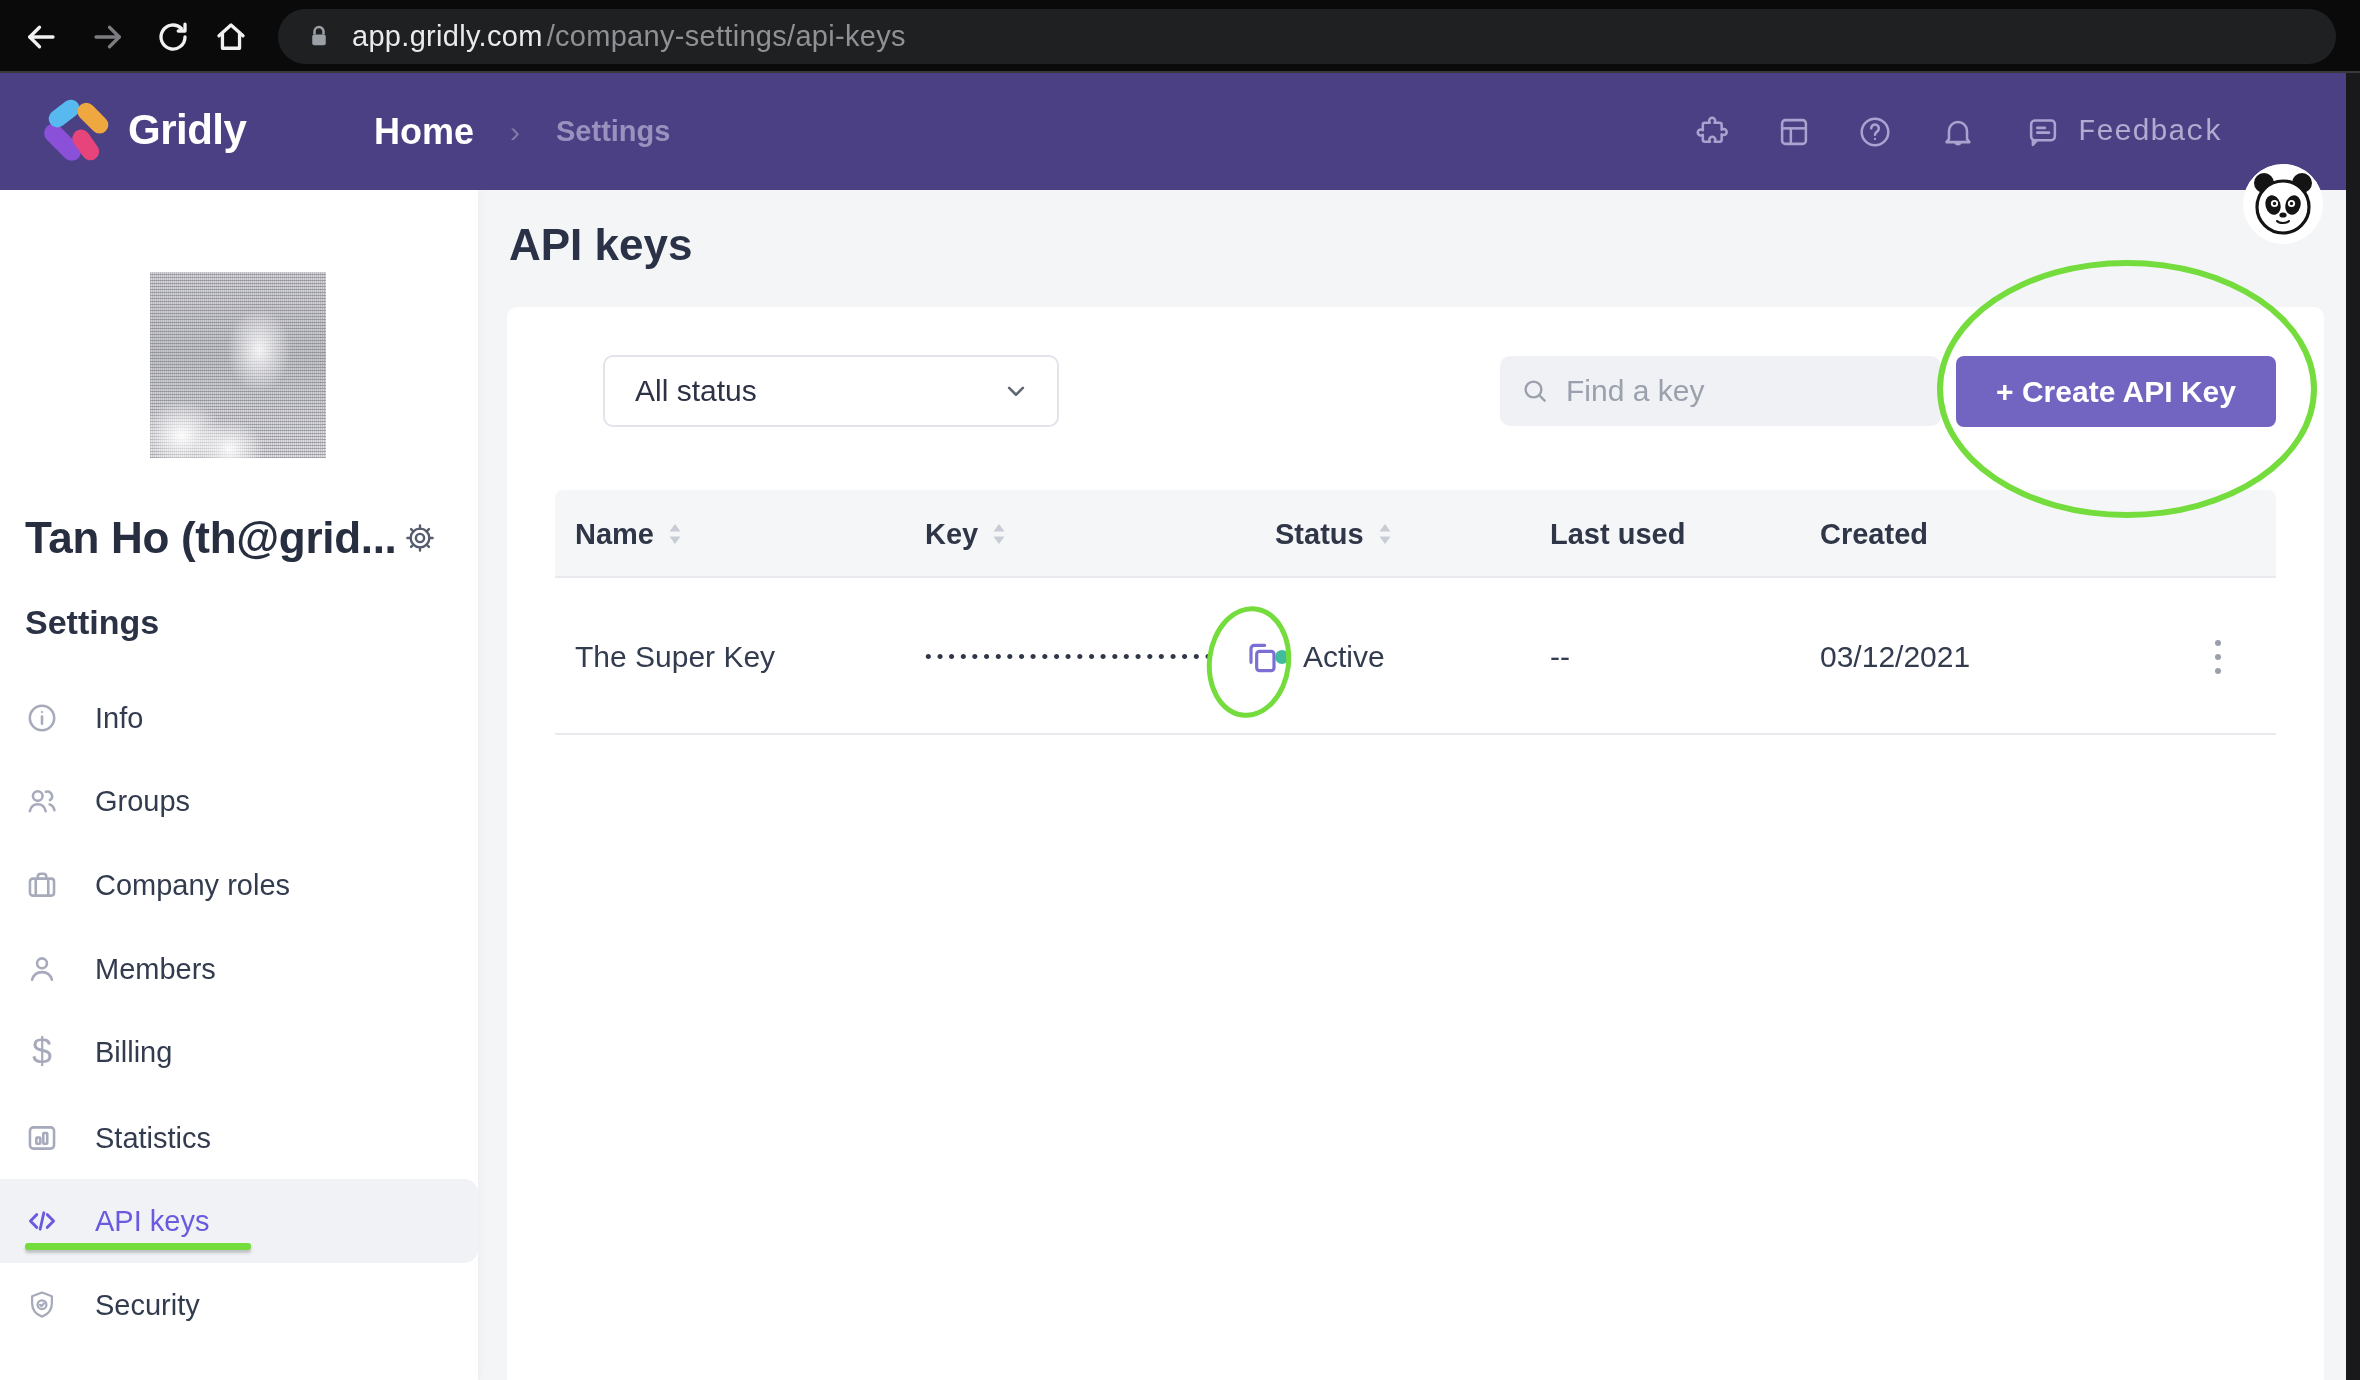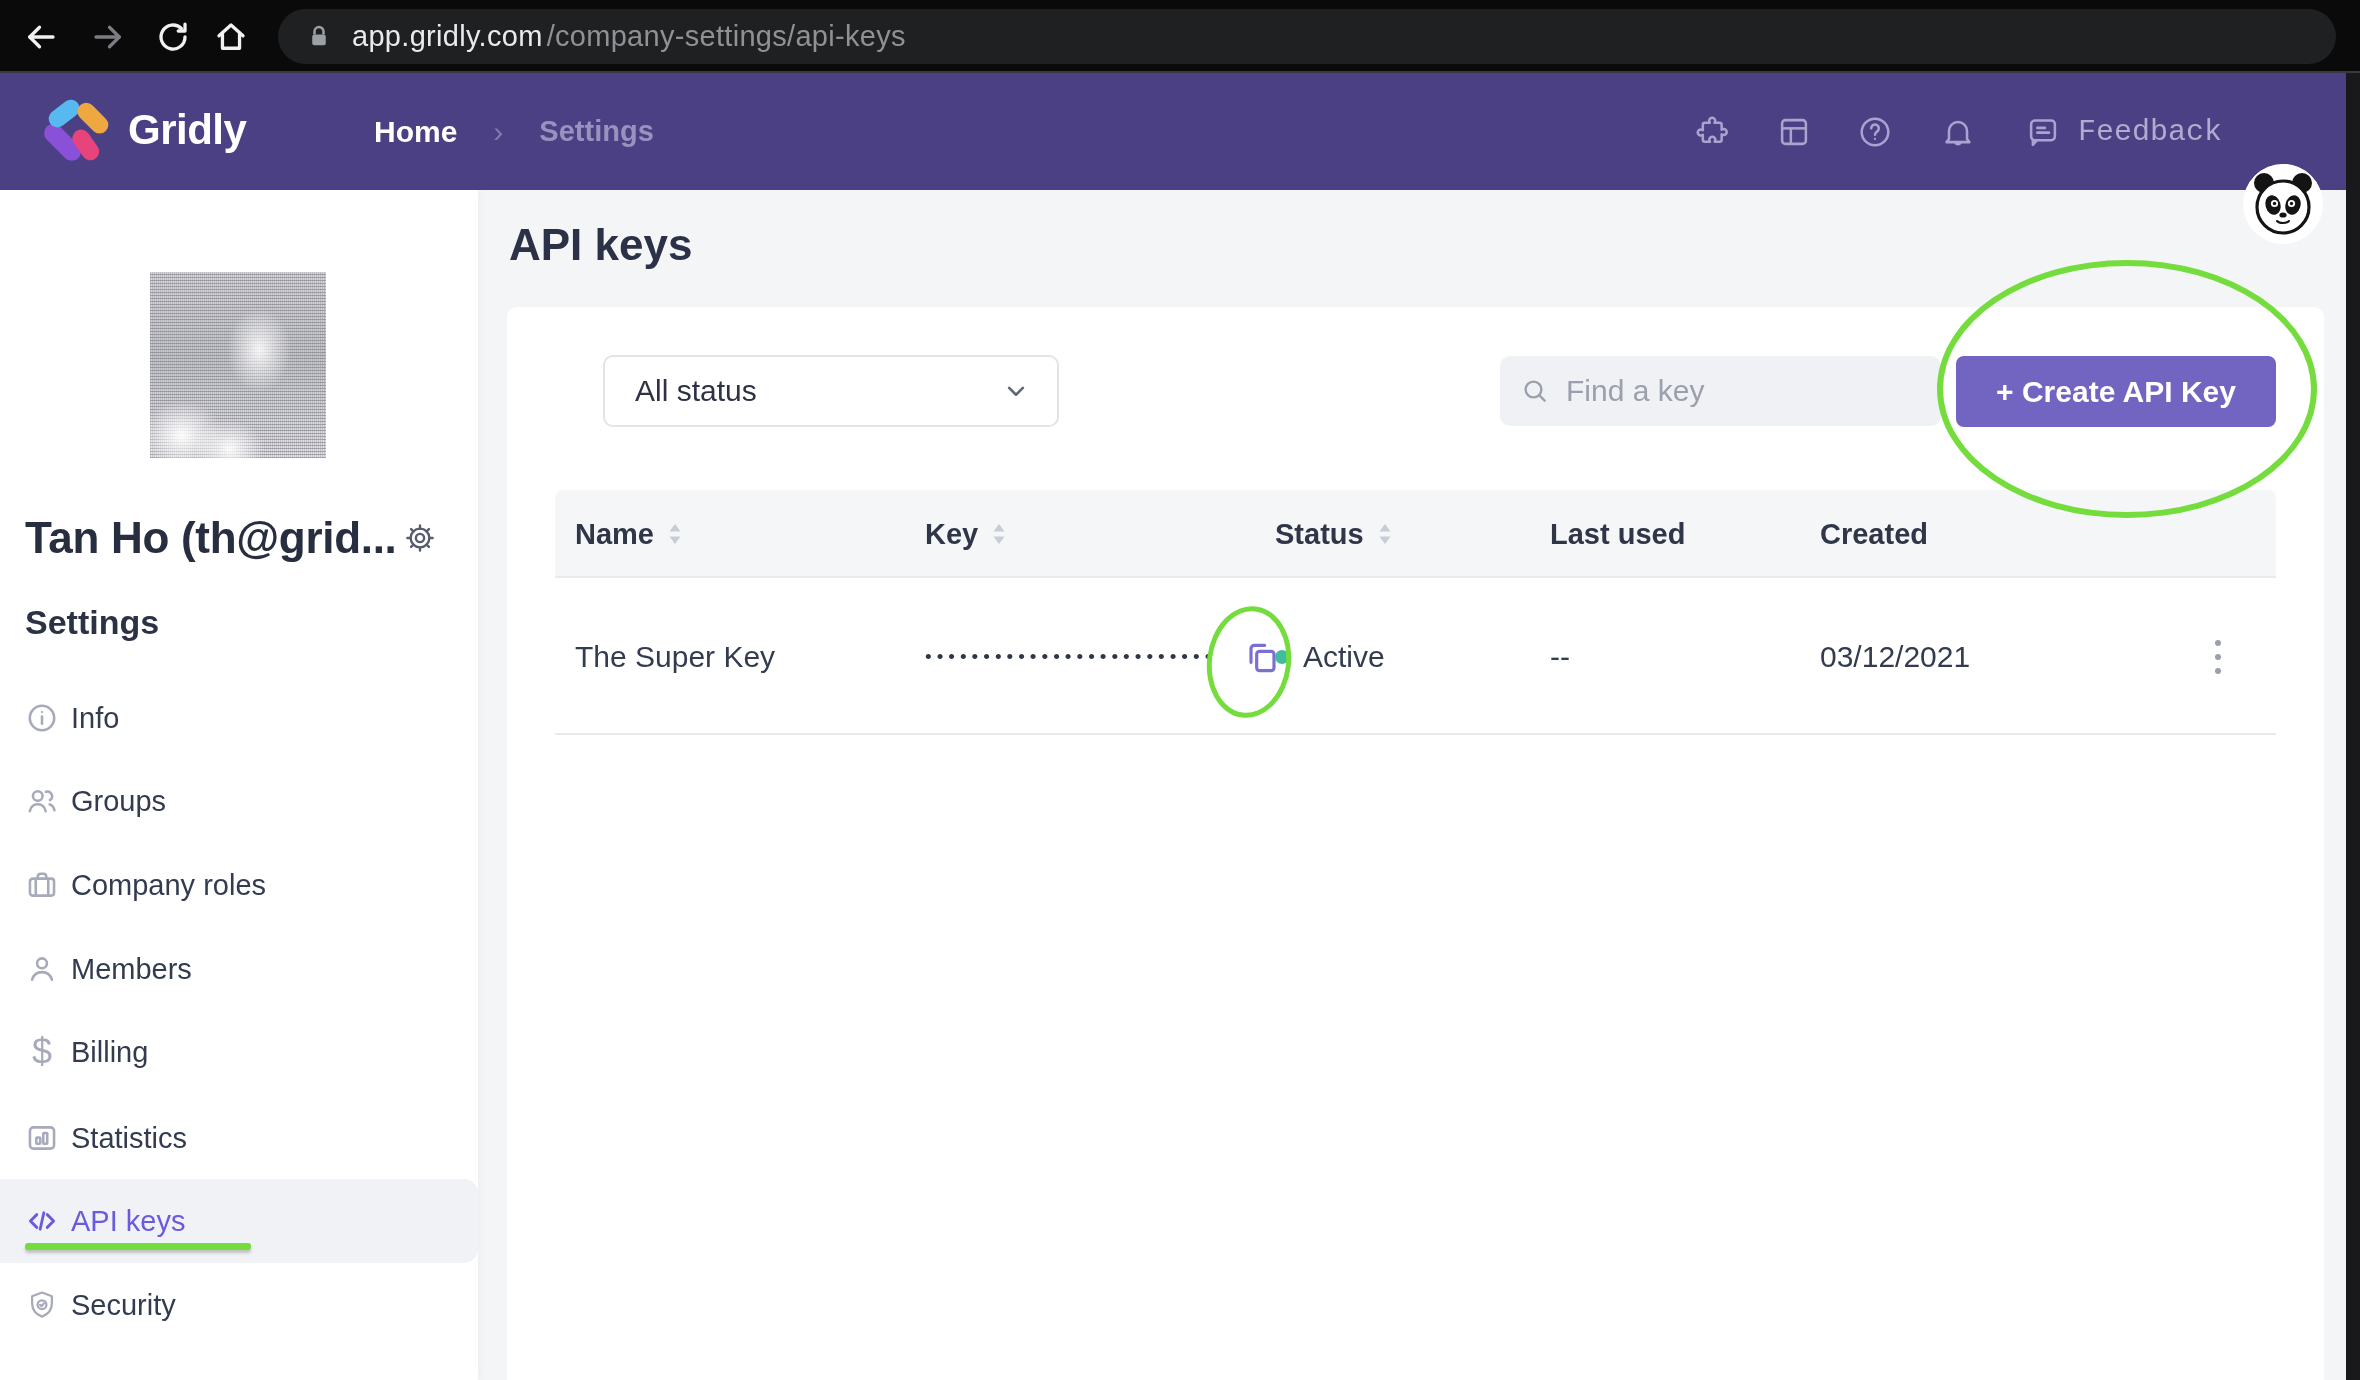--- a/index.html
+++ b/index.html
@@ -11,21 +11,21 @@
   .nav-btn { position:absolute; top:18px; width:38px; height:38px; display:flex; align-items:center; justify-content:center; cursor:pointer; }
   .url-bar { position:absolute; left:278px; top:9px; width:2058px; height:55px; background:#1f2022; border-radius:28px; display:flex; align-items:center; padding-left:26px; gap:18px; }
   .url-domain { font-size:29px; color:#e9eaec; letter-spacing:.3px; }
   .url-path { font-size:29px; color:#8f9195; letter-spacing:.3px; margin-left:-14px; }
 
   
   .appbar { position:absolute; left:0; top:73px; width:2346px; height:117px; background:#4a4083; z-index:20; }
   .logo-wrap { position:absolute; left:42px; top:24px; display:flex; align-items:center; gap:14px; }
   .brand { font-size:42px; font-weight:700; color:#ffffff; letter-spacing:-.5px; }
   .crumbs { position:absolute; left:374px; top:0; height:117px; display:flex; align-items:center; gap:36px; }
-  .crumb-home { font-size:30px; font-weight:600; color:#ffffff; }
+  .crumb-home { font-size:36px; font-weight:600; color:#ffffff; }
   .crumb-sep { font-size:30px; color:#837aa8; }
   .crumb-cur { font-size:29px; font-weight:600; color:#9a91bf; }
   .appbar-icon { position:absolute; top:0; height:117px; display:flex; align-items:center; cursor:pointer; }
   .feedback { position:absolute; left:2024px; top:0; height:117px; display:flex; align-items:center; gap:16px; cursor:pointer; }
   .feedback-label { font-size:30px; color:#b1abd0;font-family:Liberation Mono, monospace; }
   .avatar-panda { position:absolute; left:2243px; top:91px; width:80px; height:80px; border-radius:50%; background:#ffffff; overflow:hidden; cursor:pointer; }
 
   
   .sidebar { position:absolute; left:0; top:190px; width:478px; height:1190px; background:#ffffff; box-shadow:2px 0 8px rgba(40,40,60,.04); z-index:5; }
   .noise-avatar { position:absolute; left:150px; top:82px; width:176px; height:186px;
@@ -33,21 +33,21 @@
       radial-gradient(ellipse 46px 60px at 62% 42%, rgba(255,255,255,.85), rgba(255,255,255,0) 70%),
       radial-gradient(ellipse 60px 50px at 18% 88%, rgba(255,255,255,.95), rgba(255,255,255,0) 70%),
       radial-gradient(ellipse 50px 42px at 45% 95%, rgba(255,255,255,.9), rgba(255,255,255,0) 70%),
       repeating-linear-gradient(0deg, rgba(110,112,120,.50) 0 1px, rgba(255,255,255,0) 1px 3px),
       repeating-linear-gradient(90deg, rgba(130,130,140,.30) 0 1px, rgba(255,255,255,0) 1px 2px),
       linear-gradient(180deg,#d7d7da 0%, #c7c8cc 45%, #e3e3e6 100%);
   }
   .user-row { position:absolute; left:25px; top:323px; width:430px; display:flex; align-items:center; white-space:nowrap; }
   .user-name { font-size:44px; font-weight:700; color:#272e3f; letter-spacing:-.3px; overflow:hidden; max-width:390px; }
   .section-title { position:absolute; left:25px; top:413px; font-size:34px; font-weight:600; color:#2b3245; }
-  .side-item { position:absolute; left:0; width:478px; height:84px; display:flex; align-items:center; gap:12px; padding-left:25px; cursor:pointer; }
+  .side-item { position:absolute; left:0; width:478px; height:84px; display:flex; align-items:center; gap:36px; padding-left:25px; cursor:pointer; }
   .side-item .lbl { font-size:29px; color:#333c4f; }
   .side-item.active { background:#f1f2f5; border-radius:0 14px 14px 0; }
   .side-item.active .lbl { color:#6a5ae0; }
   .dollar-glyph { font-size:36px; color:#a6aabb; width:34px; text-align:center; font-weight:400; }
   .green-underline { position:absolute; left:25px; top:1053px; width:226px; height:7px; background:#74dc3c; border-radius:3px; box-shadow:0 3px 3px rgba(80,80,80,.30); z-index:9; }
 
   
   .main { position:absolute; left:478px; top:190px; width:1868px; height:1190px; background:#f4f5f7; }
   .page-title { position:absolute; left:31px; top:30px; font-size:44px; font-weight:700; color:#2b3147; }
   .panel { position:absolute; left:29px; top:117px; width:1817px; height:1073px; background:#ffffff; border-radius:10px 10px 0 0; }

